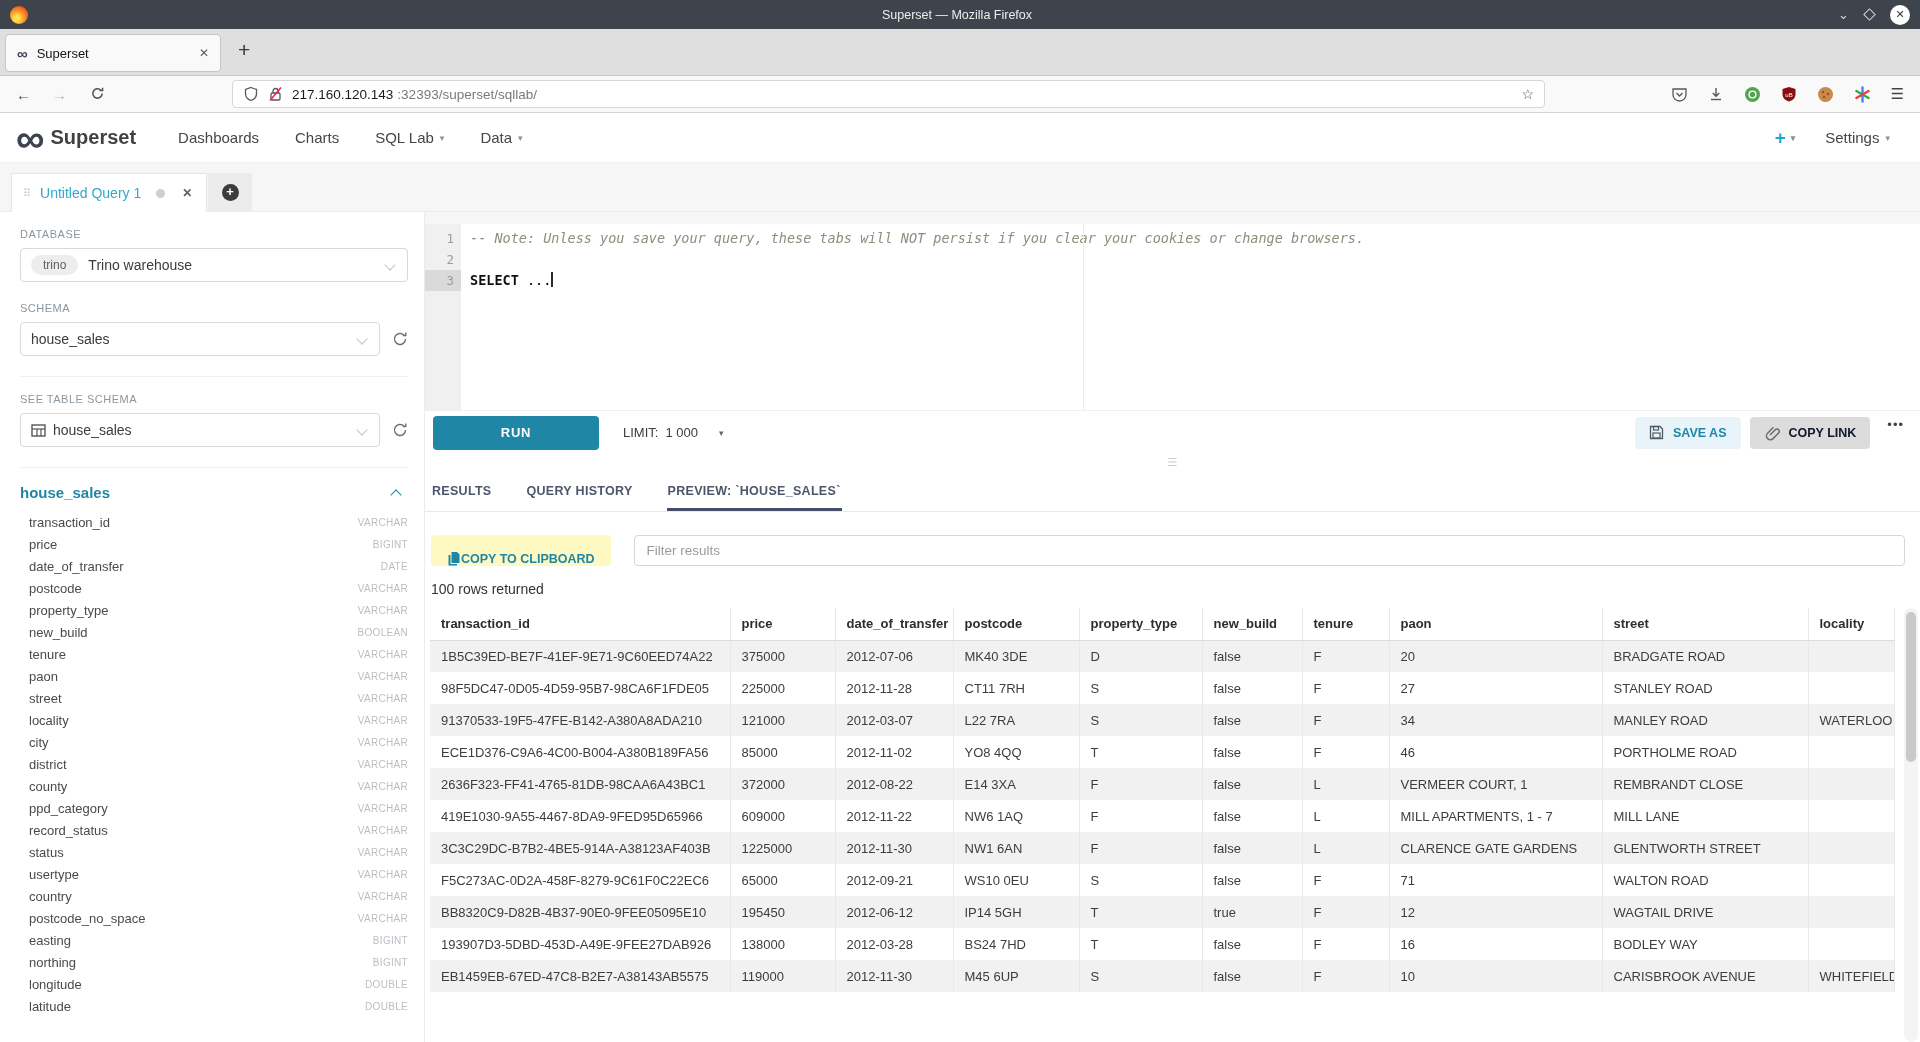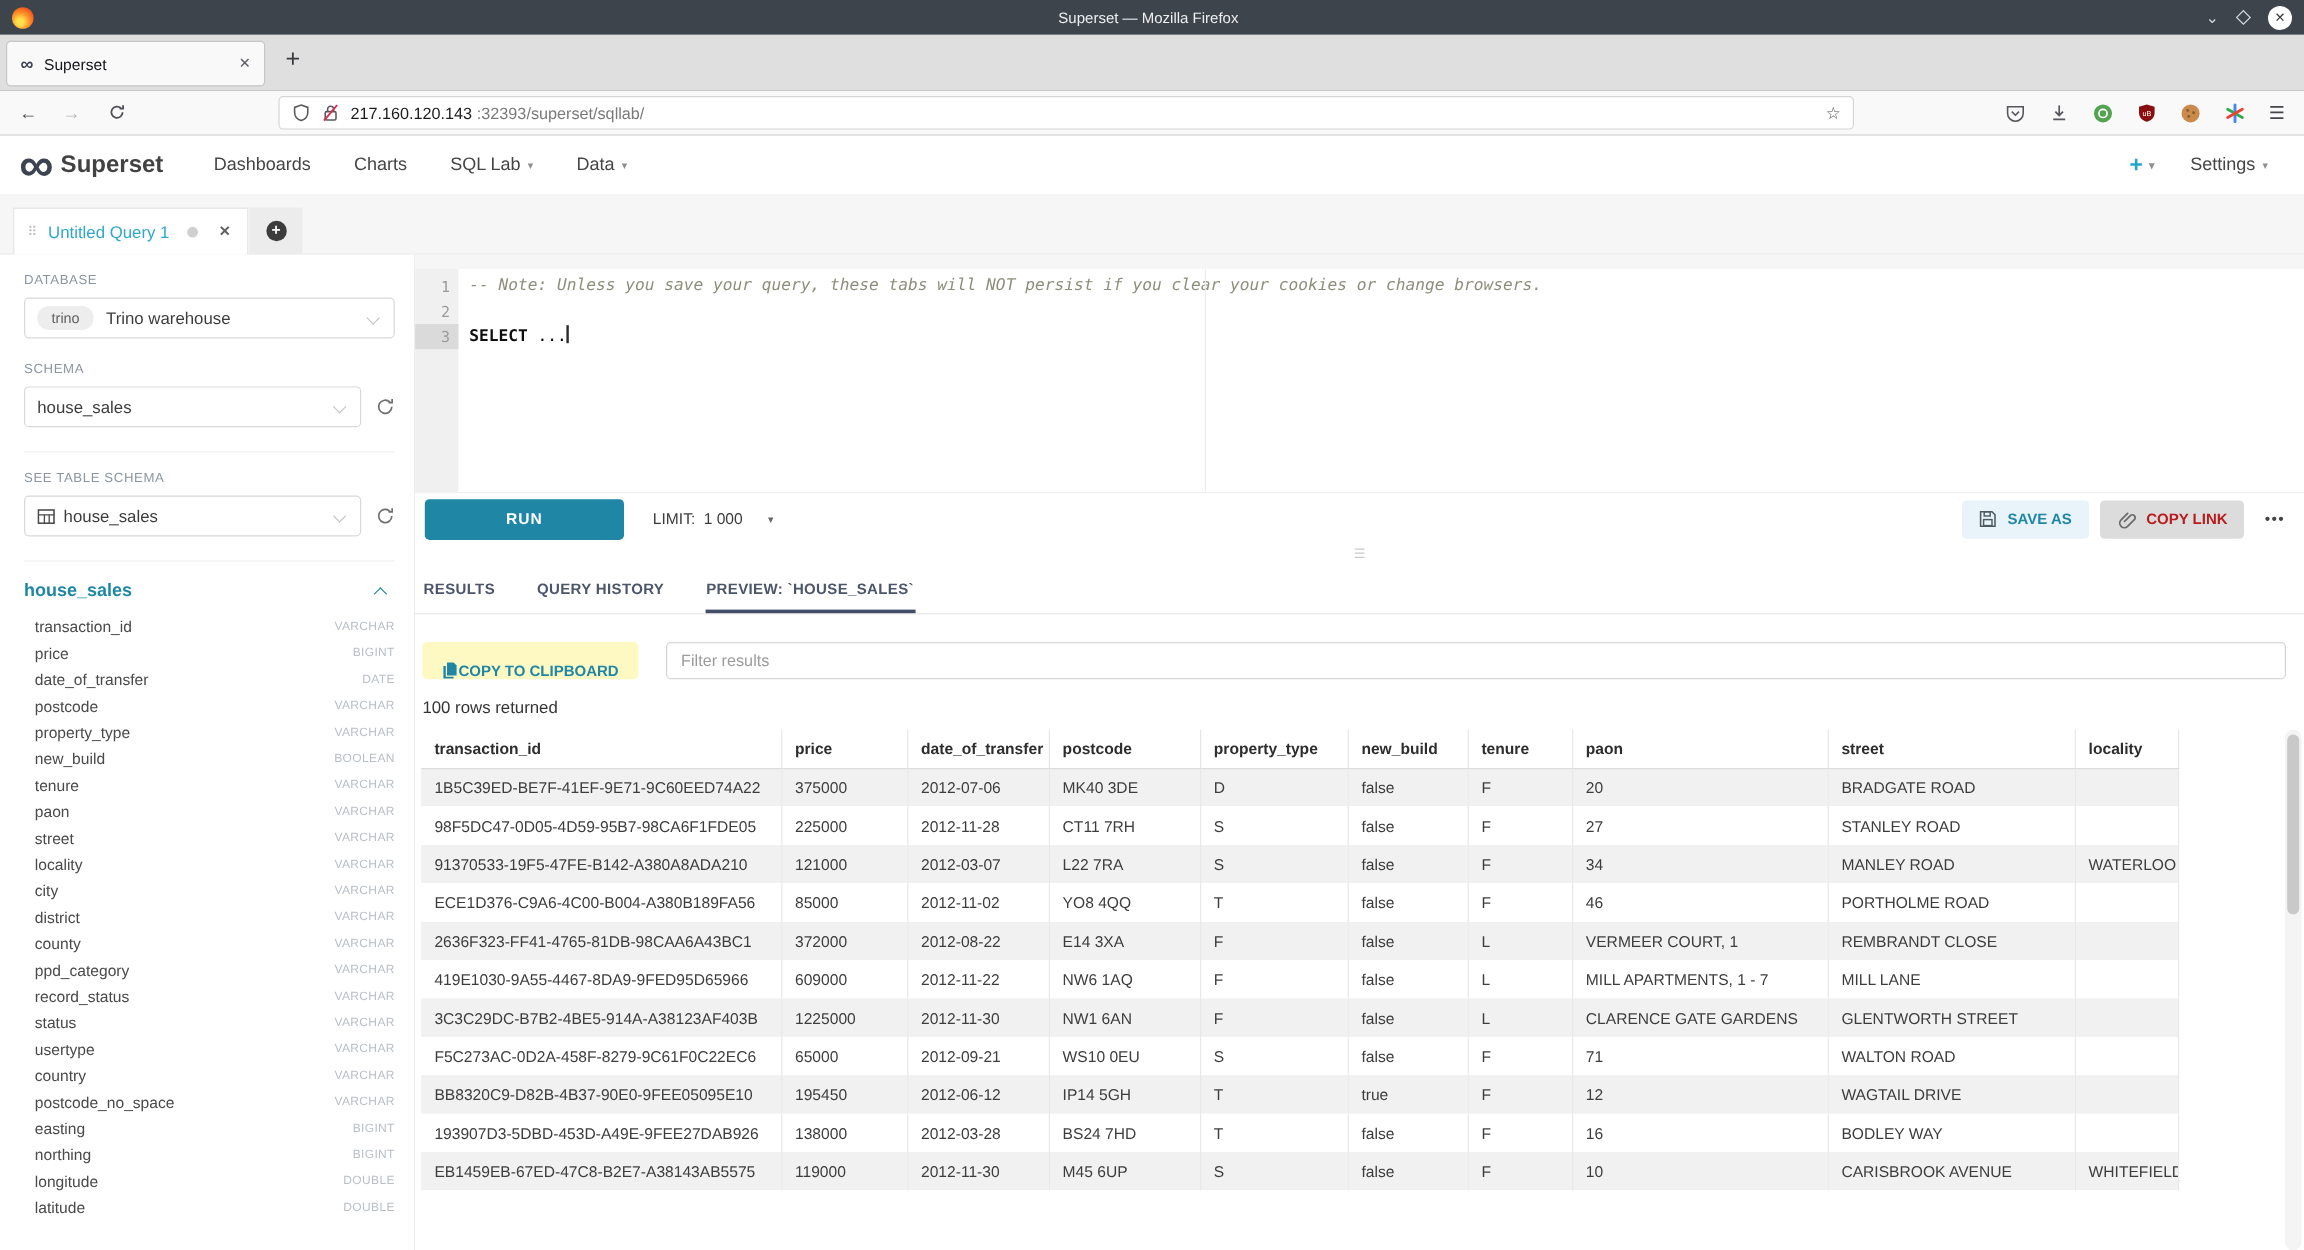--- a/index.html
+++ b/index.html
@@ -47,21 +47,21 @@
   .qtab-drag{color:#bcbcc4;font-size:11px}
   .qtab-label{font-size:14px;color:#2fa8cc}
   .qtab-dot{width:9px;height:9px;border-radius:50%;background:#cfcfcf;margin-left:6px}
   .qtab-close{margin-left:8px;color:#5f5f5f;font-size:12px;font-weight:bold}
   .qplus-block{position:absolute;left:208px;top:10px;width:44px;height:39px;background:#ececec;display:flex;align-items:center;justify-content:center}
   .circle-plus{width:17px;height:17px;border-radius:50%;background:#3c3c3c;color:#fff;font-size:13px;line-height:16px;text-align:center;font-weight:bold}
 
   
   .main{display:flex;height:830px}
 
-  .sidebar{width:346px;flex:none;background:#fff;border-right:1px solid #ececec;padding:16px 16px 0 20px}
+  .sidebar{width:425px;flex:none;background:#fff;border-right:1px solid #ececec;padding:16px 16px 0 20px}
   .sb-label{font-size:11px;color:#8b96a0;letter-spacing:.5px;margin-bottom:8px}
   .sb-selectrow{display:flex;align-items:center;gap:12px;margin-bottom:20px}
   .sb-select{flex:1;height:34px;border:1px solid #d9d9d9;border-radius:4px;background:#fff;display:flex;align-items:center;padding:0 28px 0 10px;gap:10px;position:relative}
   .sb-pill{background:#ededed;border-radius:11px;padding:3px 12px;font-size:12px;color:#5f5f5f}
   .sb-val{font-size:14px;color:#3c3c3c}
   .chev-down{position:absolute;right:13px;top:12px;width:8px;height:8px;border-right:1.5px solid #c4c4c4;border-bottom:1.5px solid #c4c4c4;transform:rotate(45deg)}
   .sb-divider{height:1px;background:#f0f0f0;margin:0 0 16px 0}
   .sb-tabletitle{display:flex;align-items:center;margin:2px 0 10px 0}
   .sb-tabletitle .t{font-size:15px;font-weight:bold;color:#1f87a5}
   .chev-up{margin-left:auto;margin-right:8px;width:8px;height:8px;border-right:1.5px solid #1f87a5;border-bottom:1.5px solid #1f87a5;transform:rotate(-135deg);margin-top:4px}
@@ -79,23 +79,23 @@
   .code{flex:1;padding:4px 0 0 9px;line-height:21px;position:relative}
   .code .comment{color:#8e8e7c;font-style:italic}
   .code .kw{font-weight:bold;color:#0f0f0f}
   .cursor{display:inline-block;width:1.5px;height:15px;background:#2b2b2b;vertical-align:-2px}
   .printmargin{position:absolute;left:622px;top:0;bottom:0;width:1px;background:#ececec}
 
   .etoolbar{height:44px;display:flex;align-items:center;padding:0 16px 0 8px;border-top:1px solid #f0f0f0}
   .runbtn{width:166px;height:34px;background:#1f87a5;color:#fff;border:none;border-radius:4px;font-weight:bold;font-size:13px;letter-spacing:.8px;font-family:inherit}
   .limitwrap{margin-left:24px;display:flex;align-items:center;font-size:13px;color:#3c3c3c;gap:7px}
   .limit-caret{font-size:9px;color:#666;margin-left:14px}
-  .etb-right{margin-left:auto;display:flex;align-items:center;gap:9px}
+  .etb-right{margin-left:auto;display:flex;align-items:flex-start;gap:9px}
   .saveas{height:32px;padding:0 14px;background:#e8f4f9;border:none;border-radius:4px;color:#1f87a5;font-weight:bold;font-size:12.5px;display:flex;align-items:center;gap:9px;font-family:inherit}
-  .copylink{height:32px;padding:0 14px;background:#dcdcdc;border:none;border-radius:4px;color:#b91c1c;font-weight:bold;font-size:12.5px;display:flex;align-items:center;gap:9px;font-family:inherit}
+  .copylink{height:32px;padding:0 14px;background:#dcdcdc;border:none;border-radius:4px;color:#0f172a;font-weight:bold;font-size:12.5px;display:flex;align-items:center;gap:9px;font-family:inherit}
   .morebtn{font-size:13px;color:#444;letter-spacing:1px;margin-left:8px;background:none;border:none}
 
   .splitter{height:16px;display:flex;align-items:center;justify-content:center}
   .grip{color:#cbcbcb;font-size:11px;line-height:1}
 
   .stabs{height:42px;display:flex;align-items:flex-end;padding-left:6px;border-bottom:1px solid #e9e9e9}
   .stab{margin-right:33px;padding:0 1px 13px 1px;font-size:12.5px;font-weight:bold;color:#4c566b;letter-spacing:.3px}
   .stab.active{padding-bottom:10px;border-bottom:3px solid #444e68}
 
   .rescontrols{margin-top:22px;height:32px;display:flex;align-items:center;gap:23px;padding:0 15px 0 6px}

